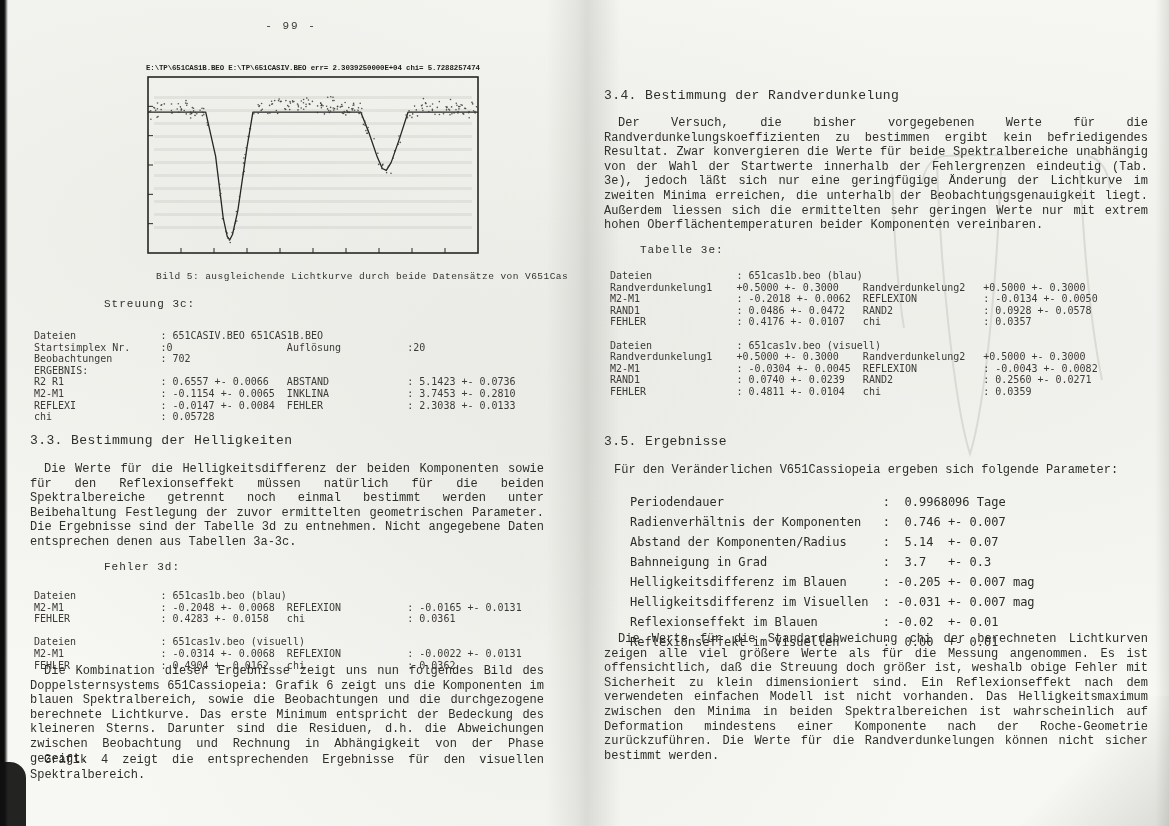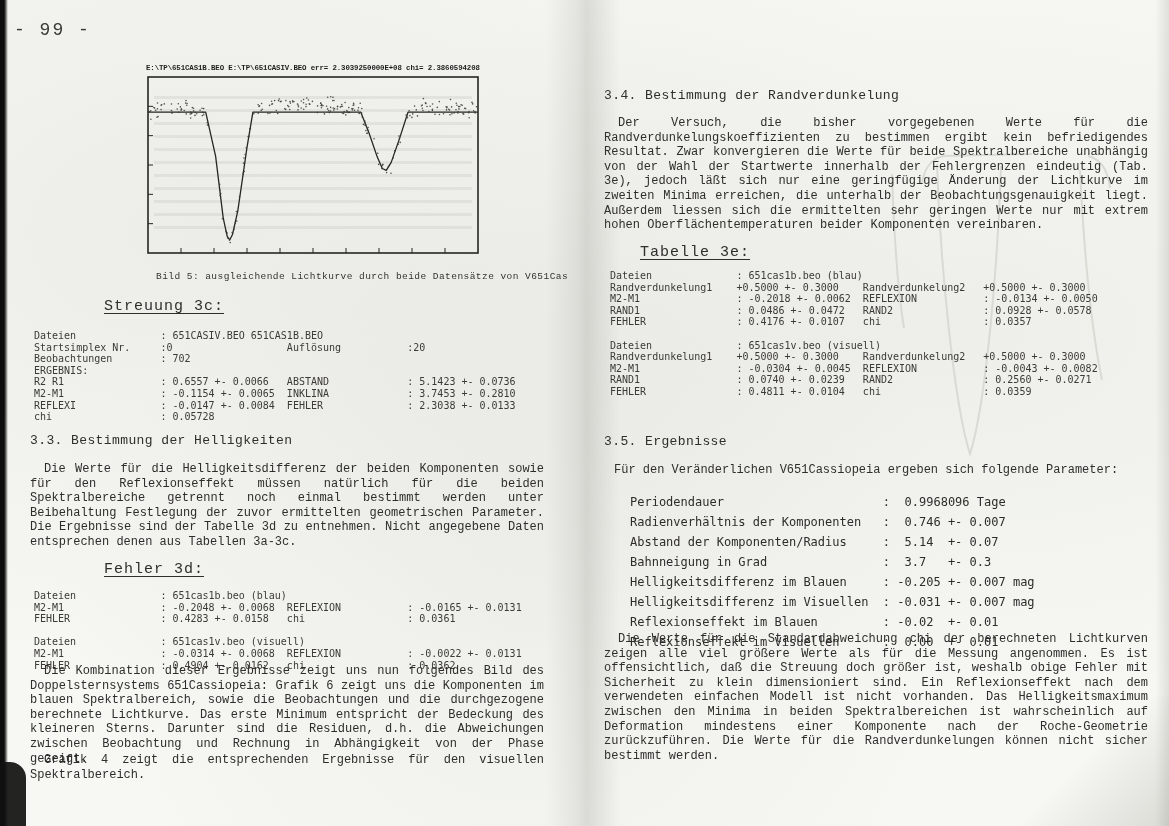--- a/index.html
+++ b/index.html
@@ -25,23 +25,23 @@
     background:linear-gradient(90deg,transparent,rgba(90,90,82,.10) 42%,rgba(90,90,82,.16) 55%,transparent)}
   .corner-shade{right:0;bottom:0;width:150px;height:130px;
     background:linear-gradient(315deg,rgba(120,120,112,.22),transparent 55%)}
   .edge-shade{right:0;top:0;width:14px;height:826px;
     background:linear-gradient(270deg,rgba(120,120,112,.18),transparent)}
 
   .page{position:absolute;top:0;height:826px}
   .page-left{left:14px;width:566px}
   .page-right{left:596px;width:562px}
 
-  .page-header{left:0;right:12px;text-align:left;font-size:18px;letter-spacing:2px;color:#3a3936}
+  .page-header{left:0;right:12px;text-align:center;font-size:11px;letter-spacing:2px;color:#3a3936}
   .sec-heading{font-size:13px;letter-spacing:.4px;white-space:nowrap}
-  .table-heading{font-size:15px;letter-spacing:1px;text-decoration:underline;
+  .table-heading{font-size:11px;letter-spacing:1px;
     text-underline-offset:3px;white-space:nowrap}
   .body-text{font-size:12px;line-height:14.6px;text-align:justify;text-indent:14px;color:#2e2d2b}
   .mono-table{font-size:10px;line-height:11.6px;white-space:pre;color:#3b3a36;letter-spacing:0}
   .param-list{font-size:12px;line-height:20px;white-space:pre;color:#2e2d2b}
   .intro-line{font-size:12px;white-space:nowrap}
 
   .chart-wrap{left:132px;top:64px;width:336px;height:198px}
   .chart-title{position:absolute;left:0;top:0;width:336px;font-size:7.4px;font-weight:bold;
     white-space:nowrap;color:#1e1e1c;letter-spacing:-.1px}
   .chart-svg{position:absolute;left:0;top:11px;display:block}
@@ -55,21 +55,21 @@
 </head>
 <body>
 
 <div class="scan">
 
   <div class="page page-left">
     <div class="abs page-header" style="top:20px">- 99 -</div>
 
     <div class="abs chart-wrap">
       <div class="chart-bleed"></div>
-      <div class="chart-title">E:\TP\651CAS1B.BEO E:\TP\651CASIV.BEO err= 2.3039250000E+08 chi= 2.3860594208</div>
+      <div class="chart-title">E:\TP\651CAS1B.BEO E:\TP\651CASIV.BEO err= 2.3039250000E+04 chi= 5.7288257474</div>
       <svg id="lc-svg" class="chart-svg" width="336" height="182">
           <rect x="2" y="2" width="330" height="176" fill="none" stroke="#262624" stroke-width="1.6"></rect>
           <line x1="35" y1="178" x2="35" y2="173" stroke="#262624" stroke-width="1"></line>
           <line x1="68" y1="178" x2="68" y2="173" stroke="#262624" stroke-width="1"></line>
           <line x1="101" y1="178" x2="101" y2="173" stroke="#262624" stroke-width="1"></line>
           <line x1="134" y1="178" x2="134" y2="173" stroke="#262624" stroke-width="1"></line>
           <line x1="167" y1="178" x2="167" y2="173" stroke="#262624" stroke-width="1"></line>
           <line x1="200" y1="178" x2="200" y2="173" stroke="#262624" stroke-width="1"></line>
           <line x1="233" y1="178" x2="233" y2="173" stroke="#262624" stroke-width="1"></line>
           <line x1="266" y1="178" x2="266" y2="173" stroke="#262624" stroke-width="1"></line>

